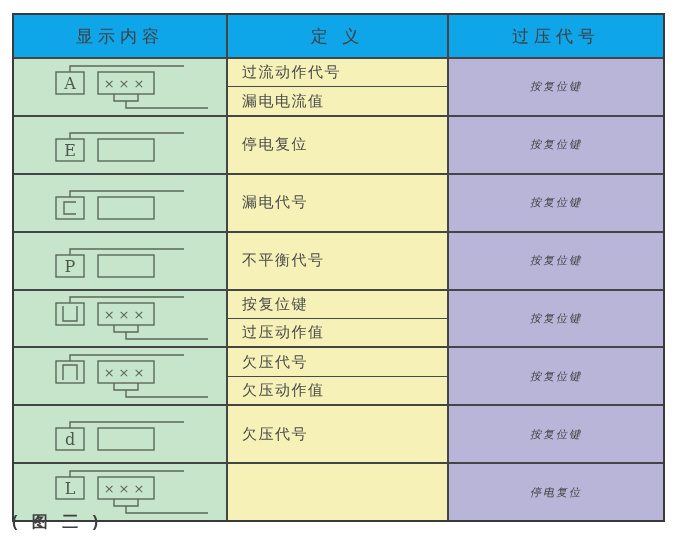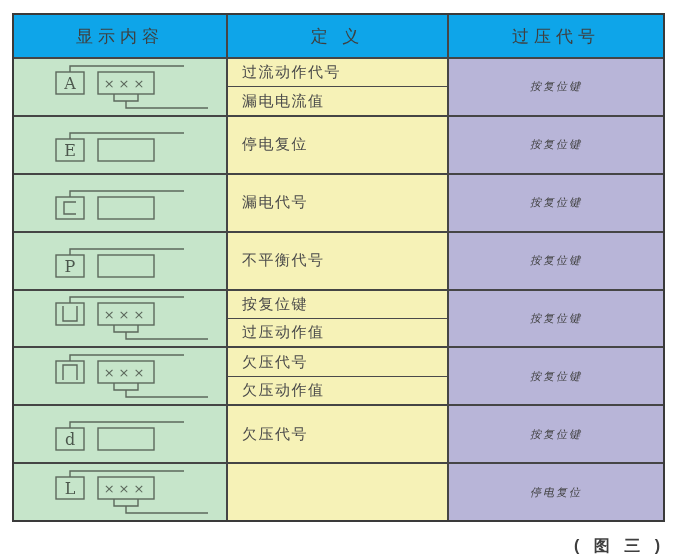--- a/index.html
+++ b/index.html
@@ -27,21 +27,21 @@
   .def-sub{flex:1 1 0;display:flex;align-items:center;padding-left:14px;
       font-size:15px;letter-spacing:1.5px;color:#4a4a4a;}
   .c2.split .def-sub:first-child{border-bottom:1.5px solid #4a4a4a;}
   .reset-label{font-size:11px;letter-spacing:2px;color:#404040;font-style:italic;}
 
   .dicon .ln{fill:none;stroke:#5c685c;stroke-width:1.4;}
   .dicon .sym{font-family:"DejaVu Serif",serif;font-size:16px;fill:#4c574d;text-anchor:middle;}
   .dicon .xxx{font-family:"DejaVu Sans",sans-serif;font-size:13px;fill:#5c685c;
       text-anchor:middle;letter-spacing:4px;}
 
-  .caption{position:absolute;left:12px;top:536px;width:653px;text-align:right;
+  .caption{position:absolute;left:12px;top:512px;width:653px;text-align:left;
       font-size:16px;font-weight:bold;letter-spacing:5px;color:#3f3f3f;}
 </style>
 </head>
 <body>
 
 <div class="canvas">
 
   <div class="ftable">
     <div class="hrow">
       <div class="hcell c1">

